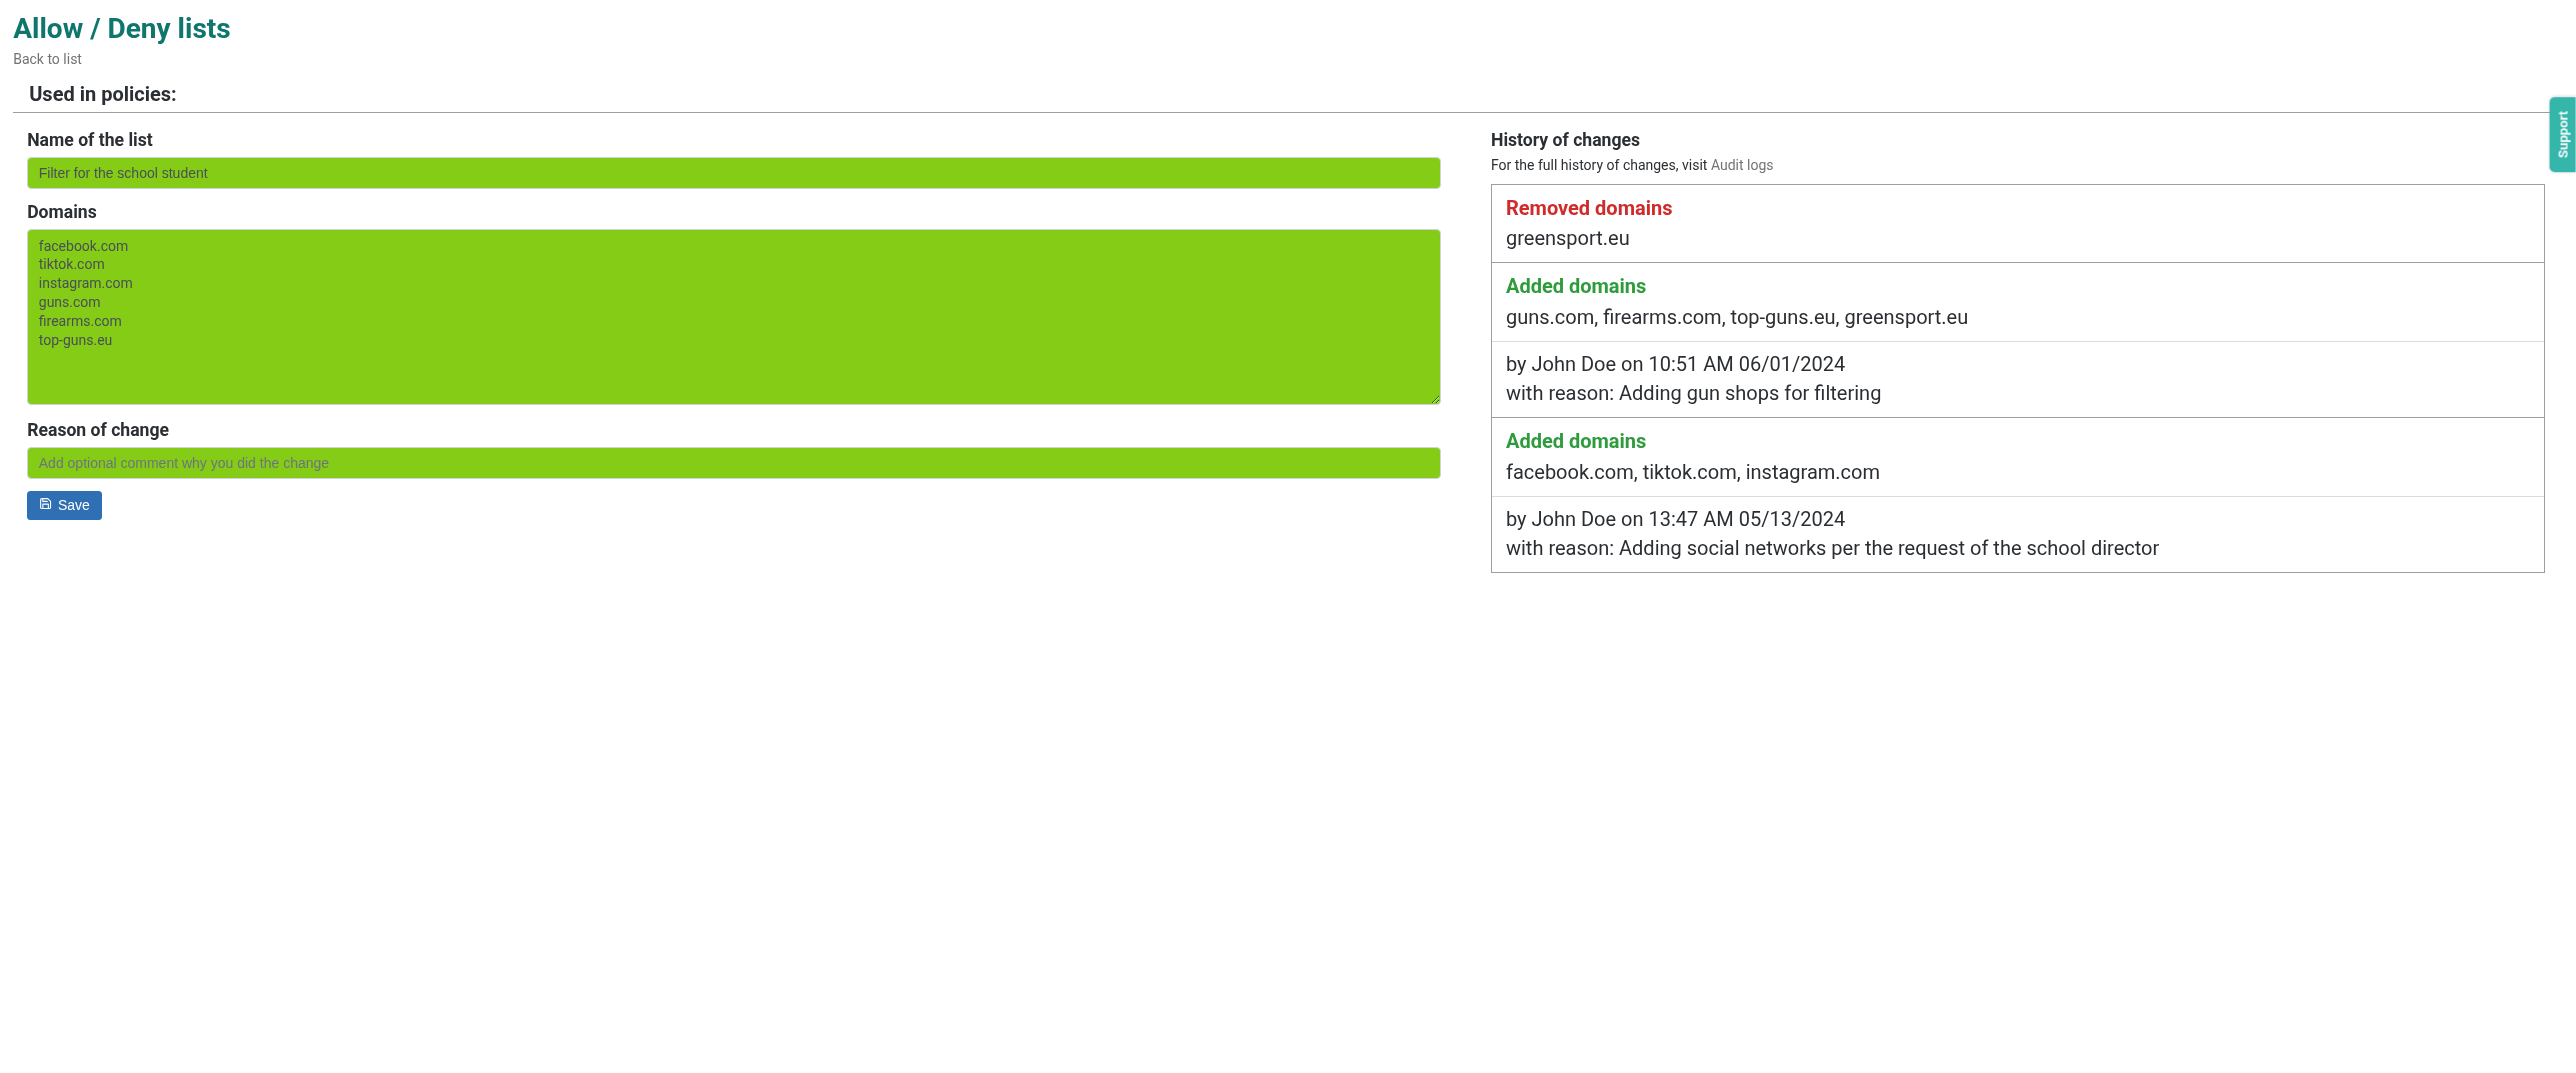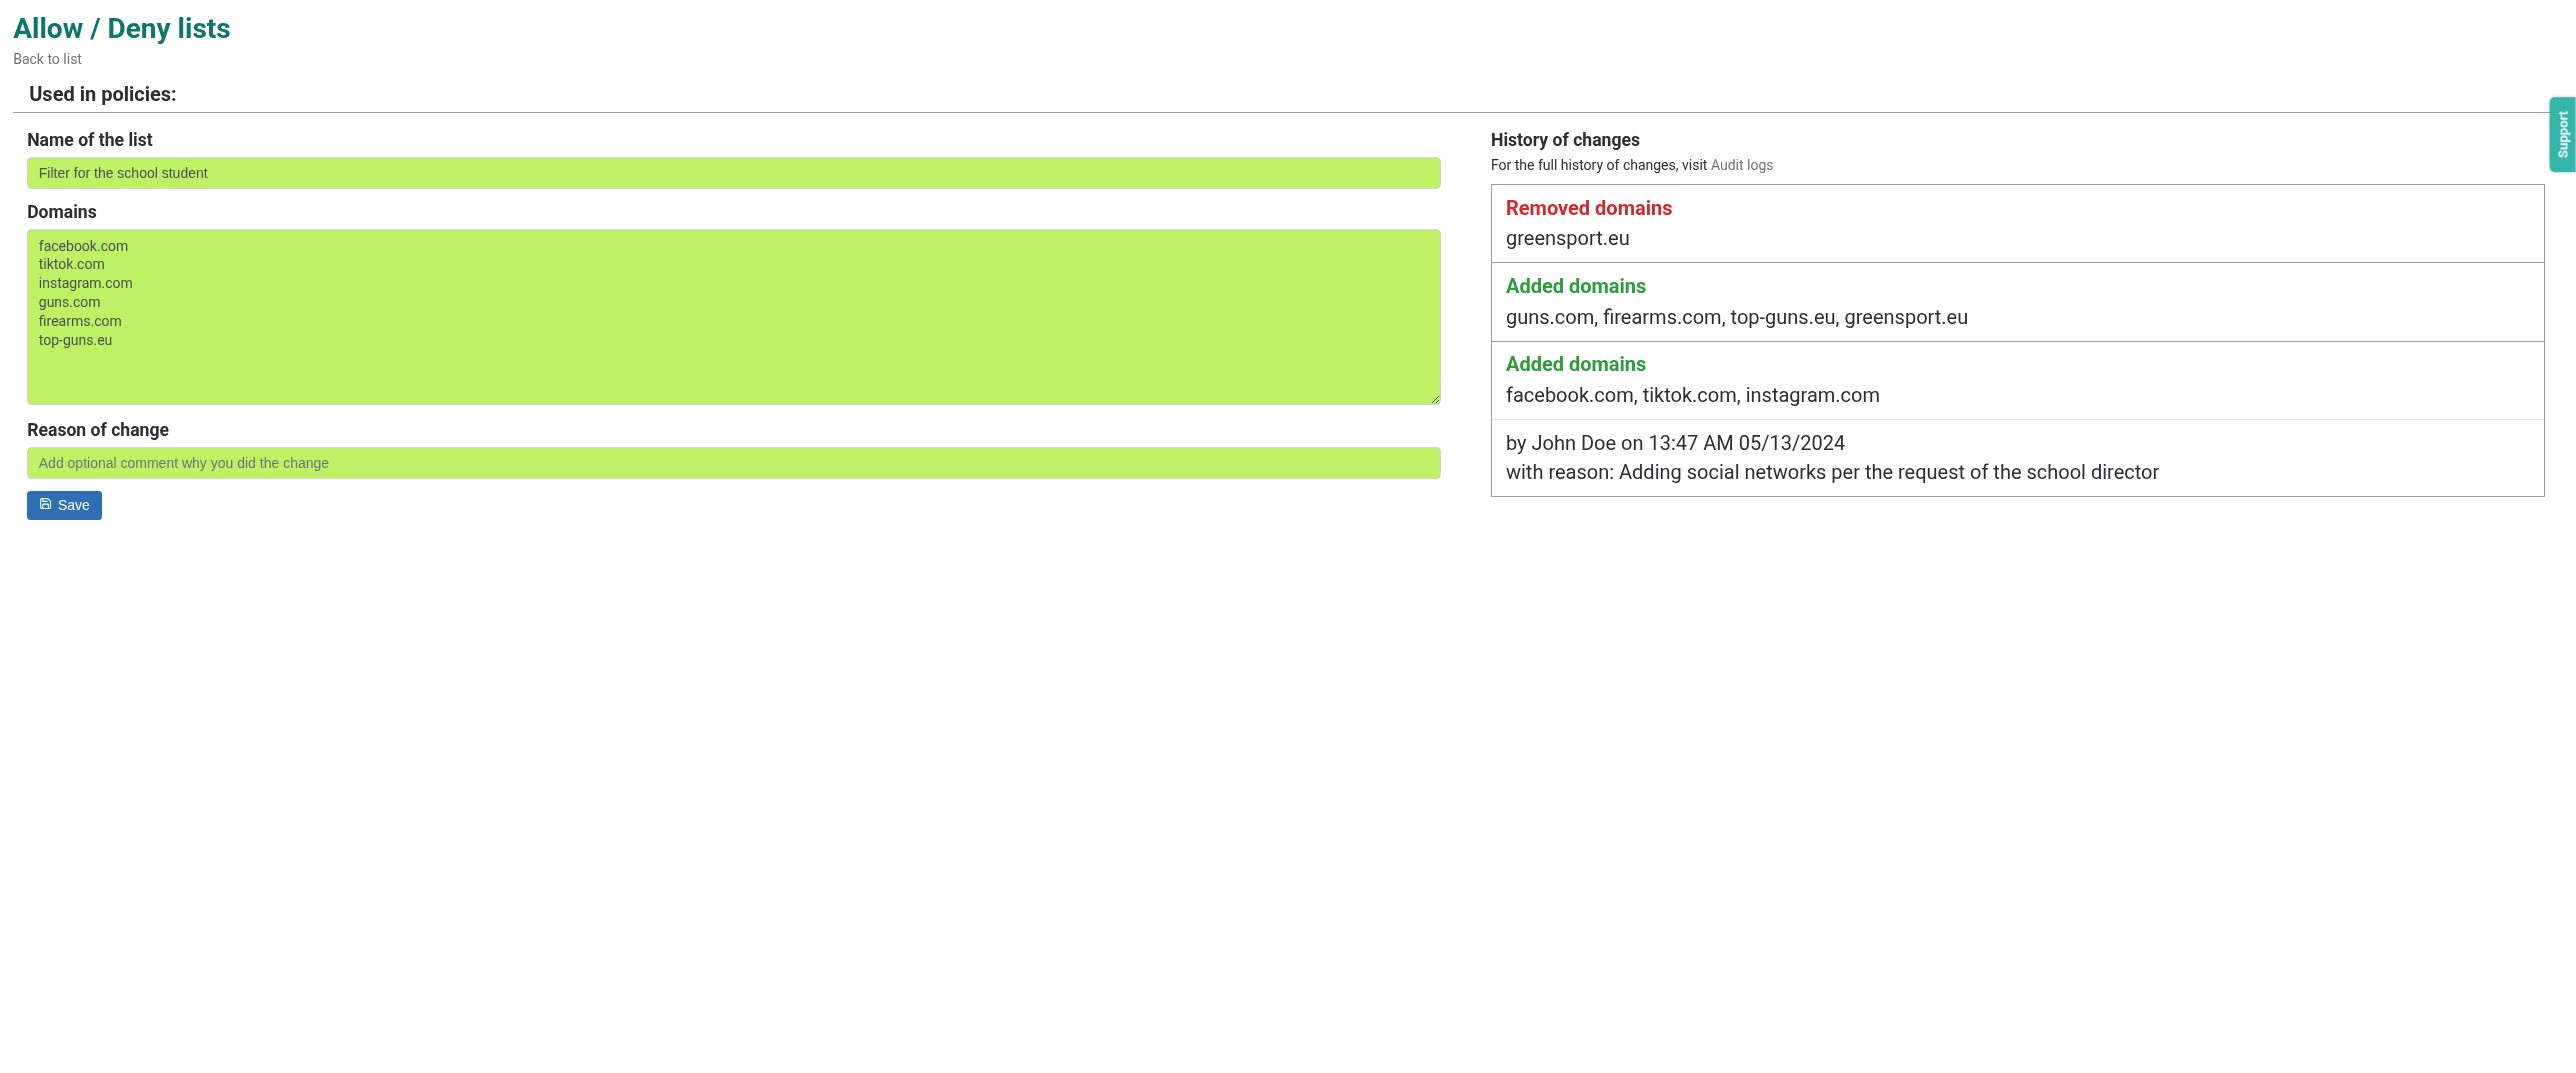--- a/index.html
+++ b/index.html
@@ -51,21 +51,21 @@
     margin: 12.3px 0 7px 0;
     color: #2b2f33;
   }
   .text-input {
     width: 100%;
     padding: 7px 10.6px;
     font-size: 14px;
     border: 0.9px solid #ced4da;
     border-radius: 4.4px;
     color: #495057;
-    background: #bef264;
+    background: #84cc16;
   }
   .text-input::placeholder { color: #6c757d; }
   textarea.text-input {
     height: 176px;
     resize: both;
     font-family: inherit;
     line-height: 1.35;
   }
   .btn-primary {
     display: inline-flex;
@@ -178,20 +178,24 @@
             <span class="hi-title removed">Removed domains</span>
             <span>greensport.eu</span>
           </div>
         </div>
 
         <div class="history-item">
           <div class="hi-row">
             <span class="hi-title added">Added domains</span>
             <span>guns.com, firearms.com, top-guns.eu, greensport.eu</span>
           </div>
+          <div class="hi-row">
+            <div>by John Doe on 10:51 AM 06/01/2024</div>
+            <div>with reason: Adding gun shops for filtering</div>
+          </div>
         </div>
 
         <div class="history-item">
           <div class="hi-row">
             <span class="hi-title added">Added domains</span>
             <span>facebook.com, tiktok.com, instagram.com</span>
           </div>
           <div class="hi-row">
             <div>by John Doe on 13:47 AM 05/13/2024</div>
             <div>with reason: Adding social networks per the request of the school director</div>

